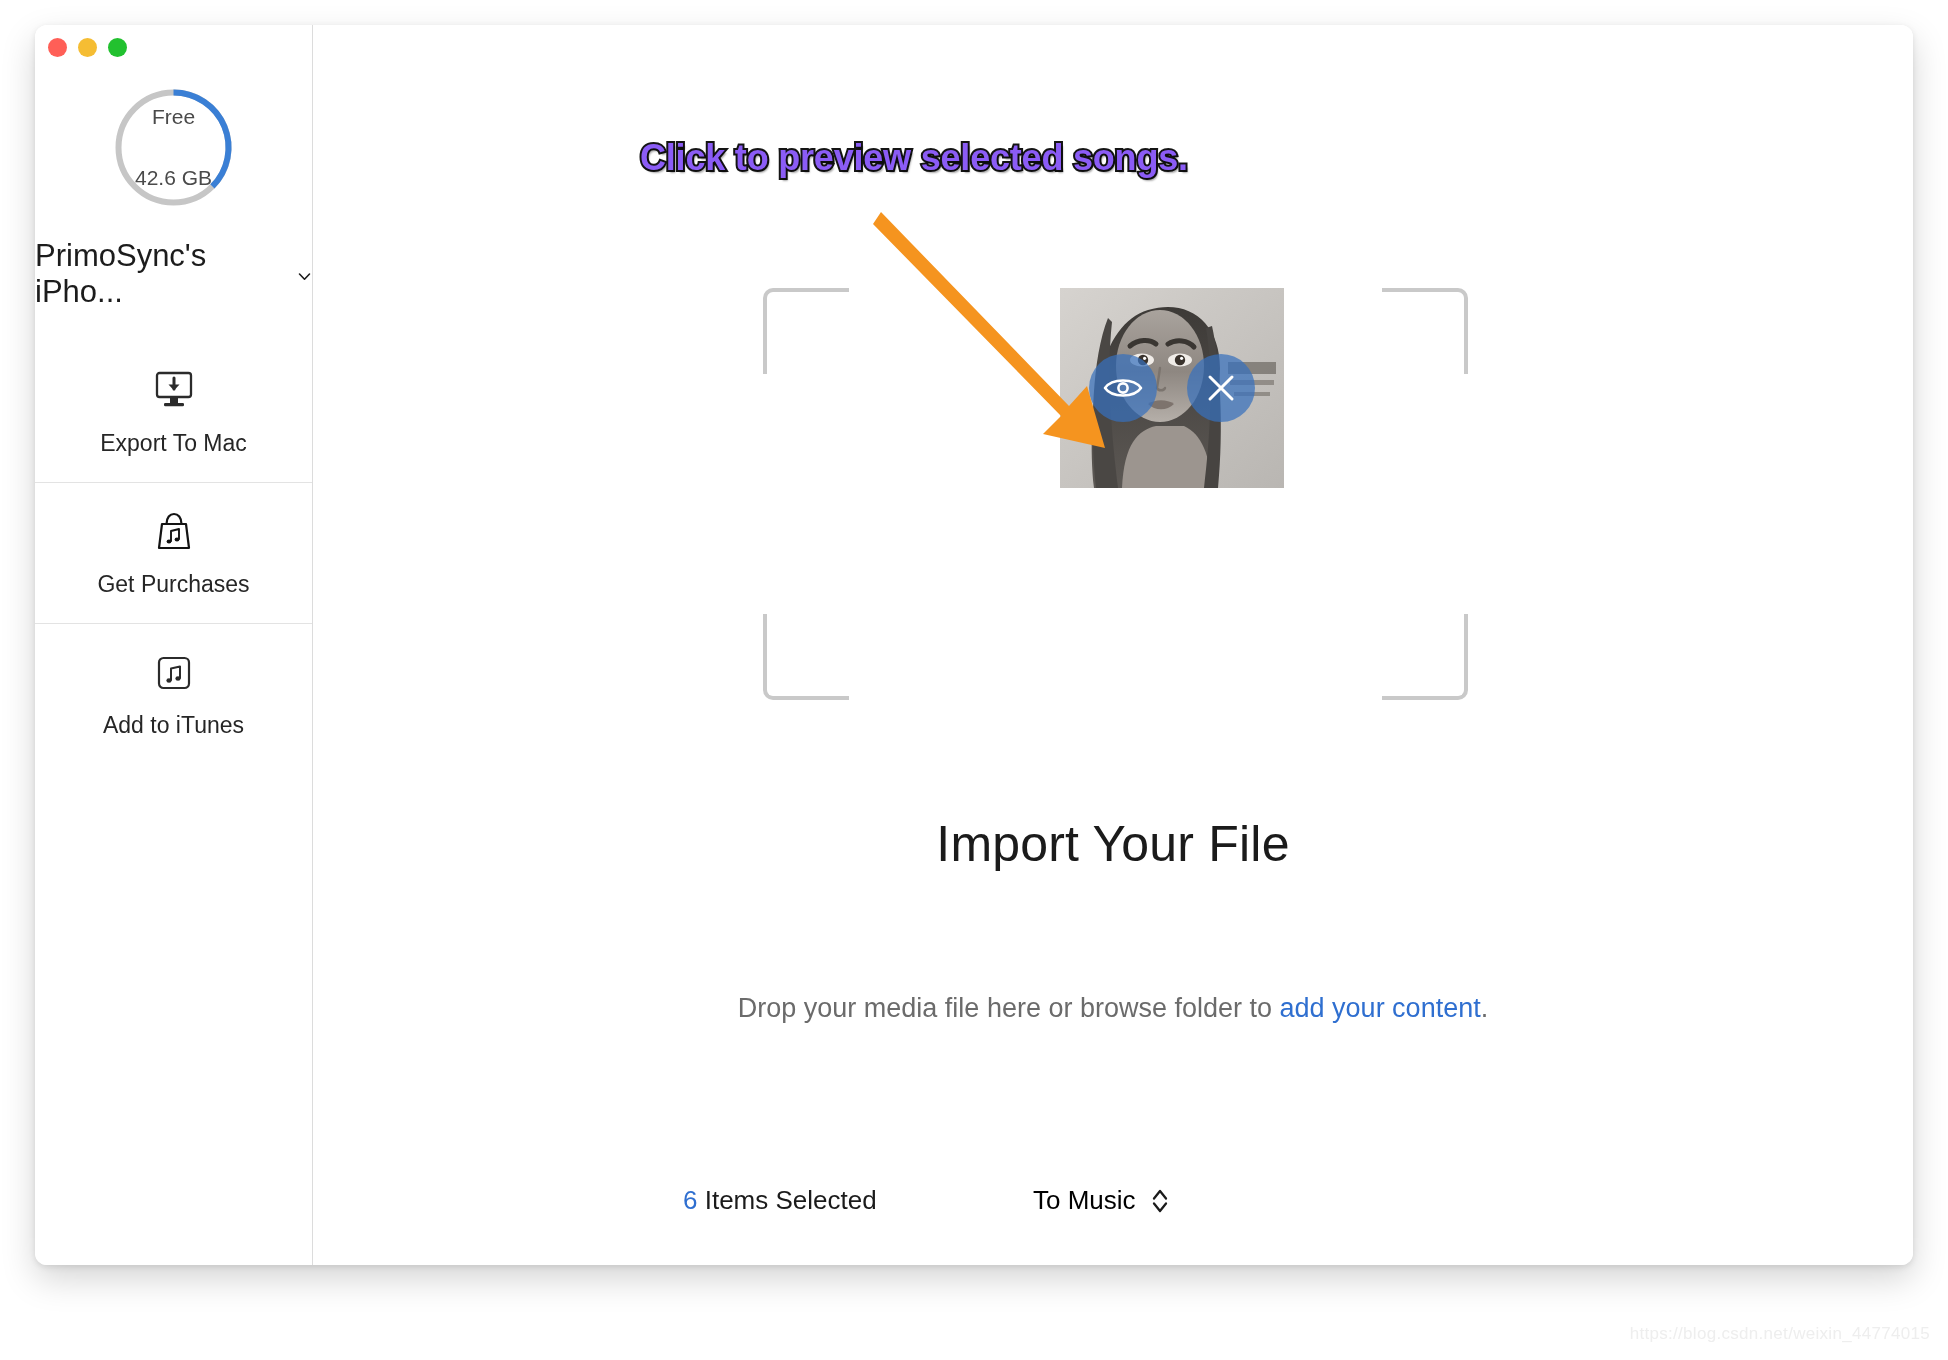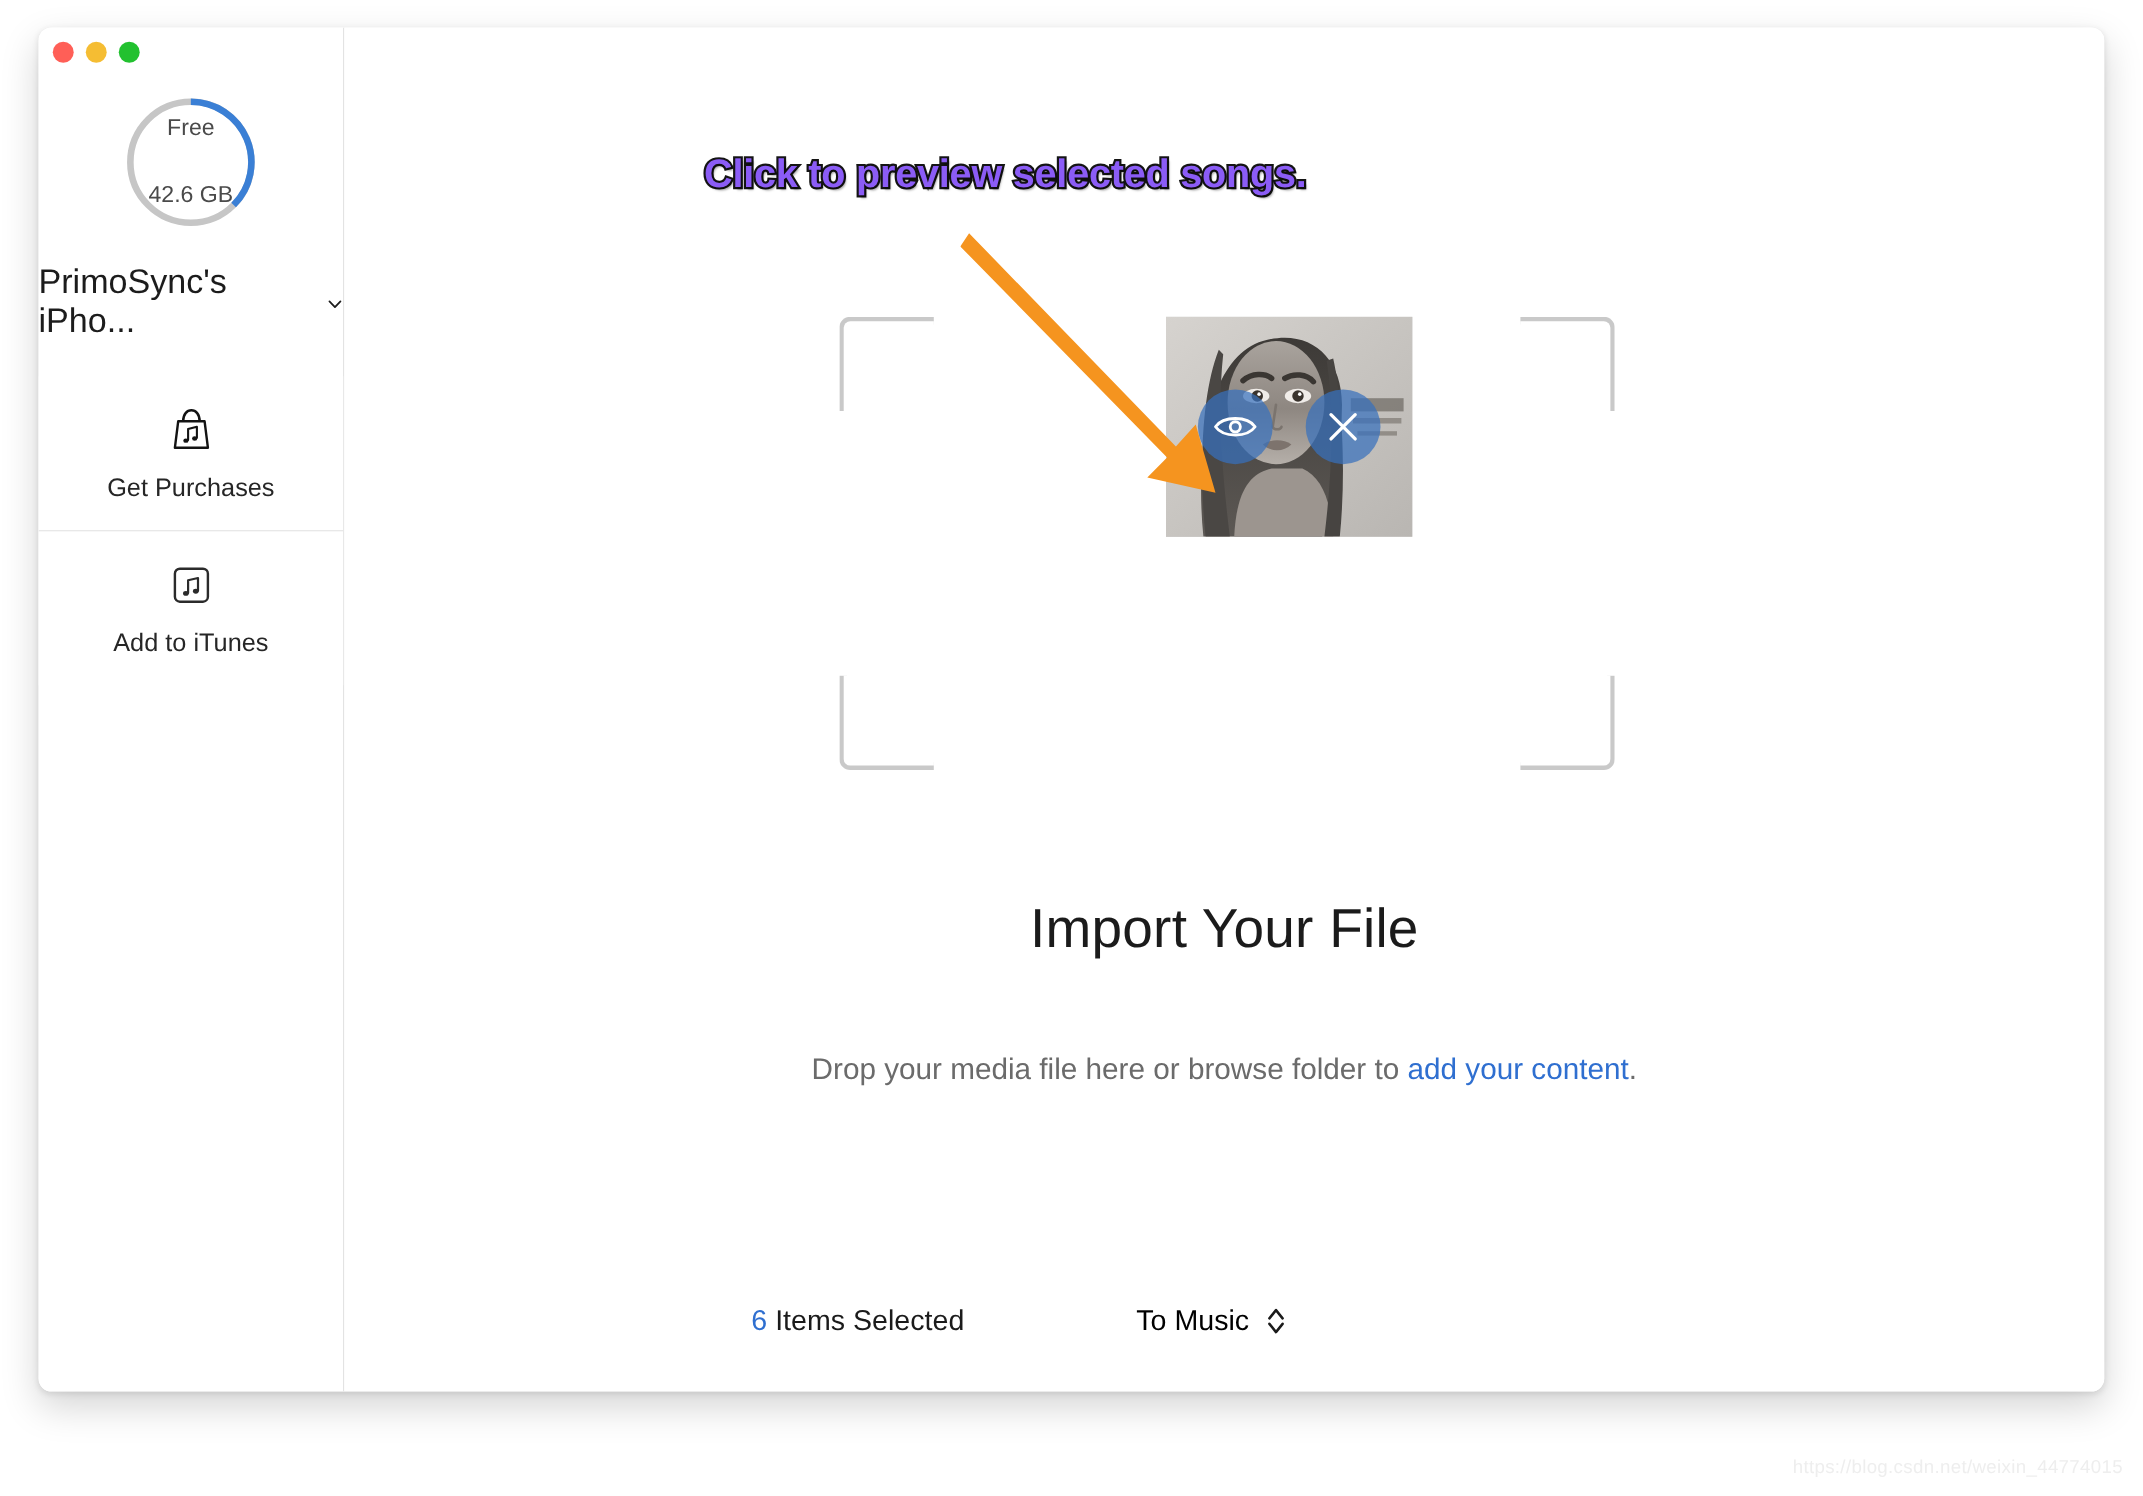--- a/index.html
+++ b/index.html
@@ -241,21 +241,21 @@
     text-align: center;
     font-size: 50px;
     font-weight: 300;
     color: #1b1b1b;
     letter-spacing: 0.2px;
   }
   .subline {
     position: absolute;
     left: 0;
     right: 0;
-    top: 932px;
+    top: 968px;
     text-align: center;
     font-size: 27px;
     color: #6b6b6b;
   }
   .subline .link {
     color: #2f6fd0;
     cursor: default;
   }
 
   
@@ -365,20 +365,32 @@
           <span class="chev-down">
             <svg width="15" height="15" viewBox="0 0 15 15">
               <path d="M2.5 5 L7.5 10.2 L12.5 5" fill="none" stroke="#1c1c1c" stroke-width="1.6" stroke-linecap="round" stroke-linejoin="round"></path>
             </svg>
           </span>
         </div>
       </div>
 
       <div class="nav">
 
+        <div class="nav-item">
+          <div class="nav-icon">
+            <svg width="44" height="42" viewBox="0 0 44 42">
+              <rect x="5" y="3" width="34" height="24" rx="2.5" fill="none" stroke="#2b2b2b" stroke-width="2.3"></rect>
+              <path d="M22 8 L22 19" stroke="#2b2b2b" stroke-width="3" stroke-linecap="round"></path>
+              <path d="M16.5 14.5 L22 20.5 L27.5 14.5" fill="#2b2b2b"></path>
+              <rect x="18" y="27" width="8" height="6" fill="#2b2b2b"></rect>
+              <rect x="12" y="33" width="20" height="3.2" rx="1.3" fill="#2b2b2b"></rect>
+            </svg>
+          </div>
+          <div class="nav-label">Export To Mac</div>
+        </div>
 
 
         <div class="nav-item">
           <div class="nav-icon">
             <svg width="42" height="44" viewBox="0 0 42 44">
               <path d="M13.5 14 C13.5 7.5, 17 4, 21 4 C25 4, 28.5 7.5, 28.5 14" fill="none" stroke="#131313" stroke-width="2.2"></path>
               <path d="M9 14 L33 14 L36 38 L6 38 Z" fill="none" stroke="#131313" stroke-width="2.2" stroke-linejoin="round"></path>
               <path d="M18 31 L18 21 L26 19 L26 29" fill="none" stroke="#131313" stroke-width="1.9" stroke-linecap="round" stroke-linejoin="round"></path>
               <ellipse cx="16" cy="31.6" rx="2.4" ry="2" fill="#131313"></ellipse>
               <ellipse cx="24" cy="29.6" rx="2.4" ry="2" fill="#131313"></ellipse>

